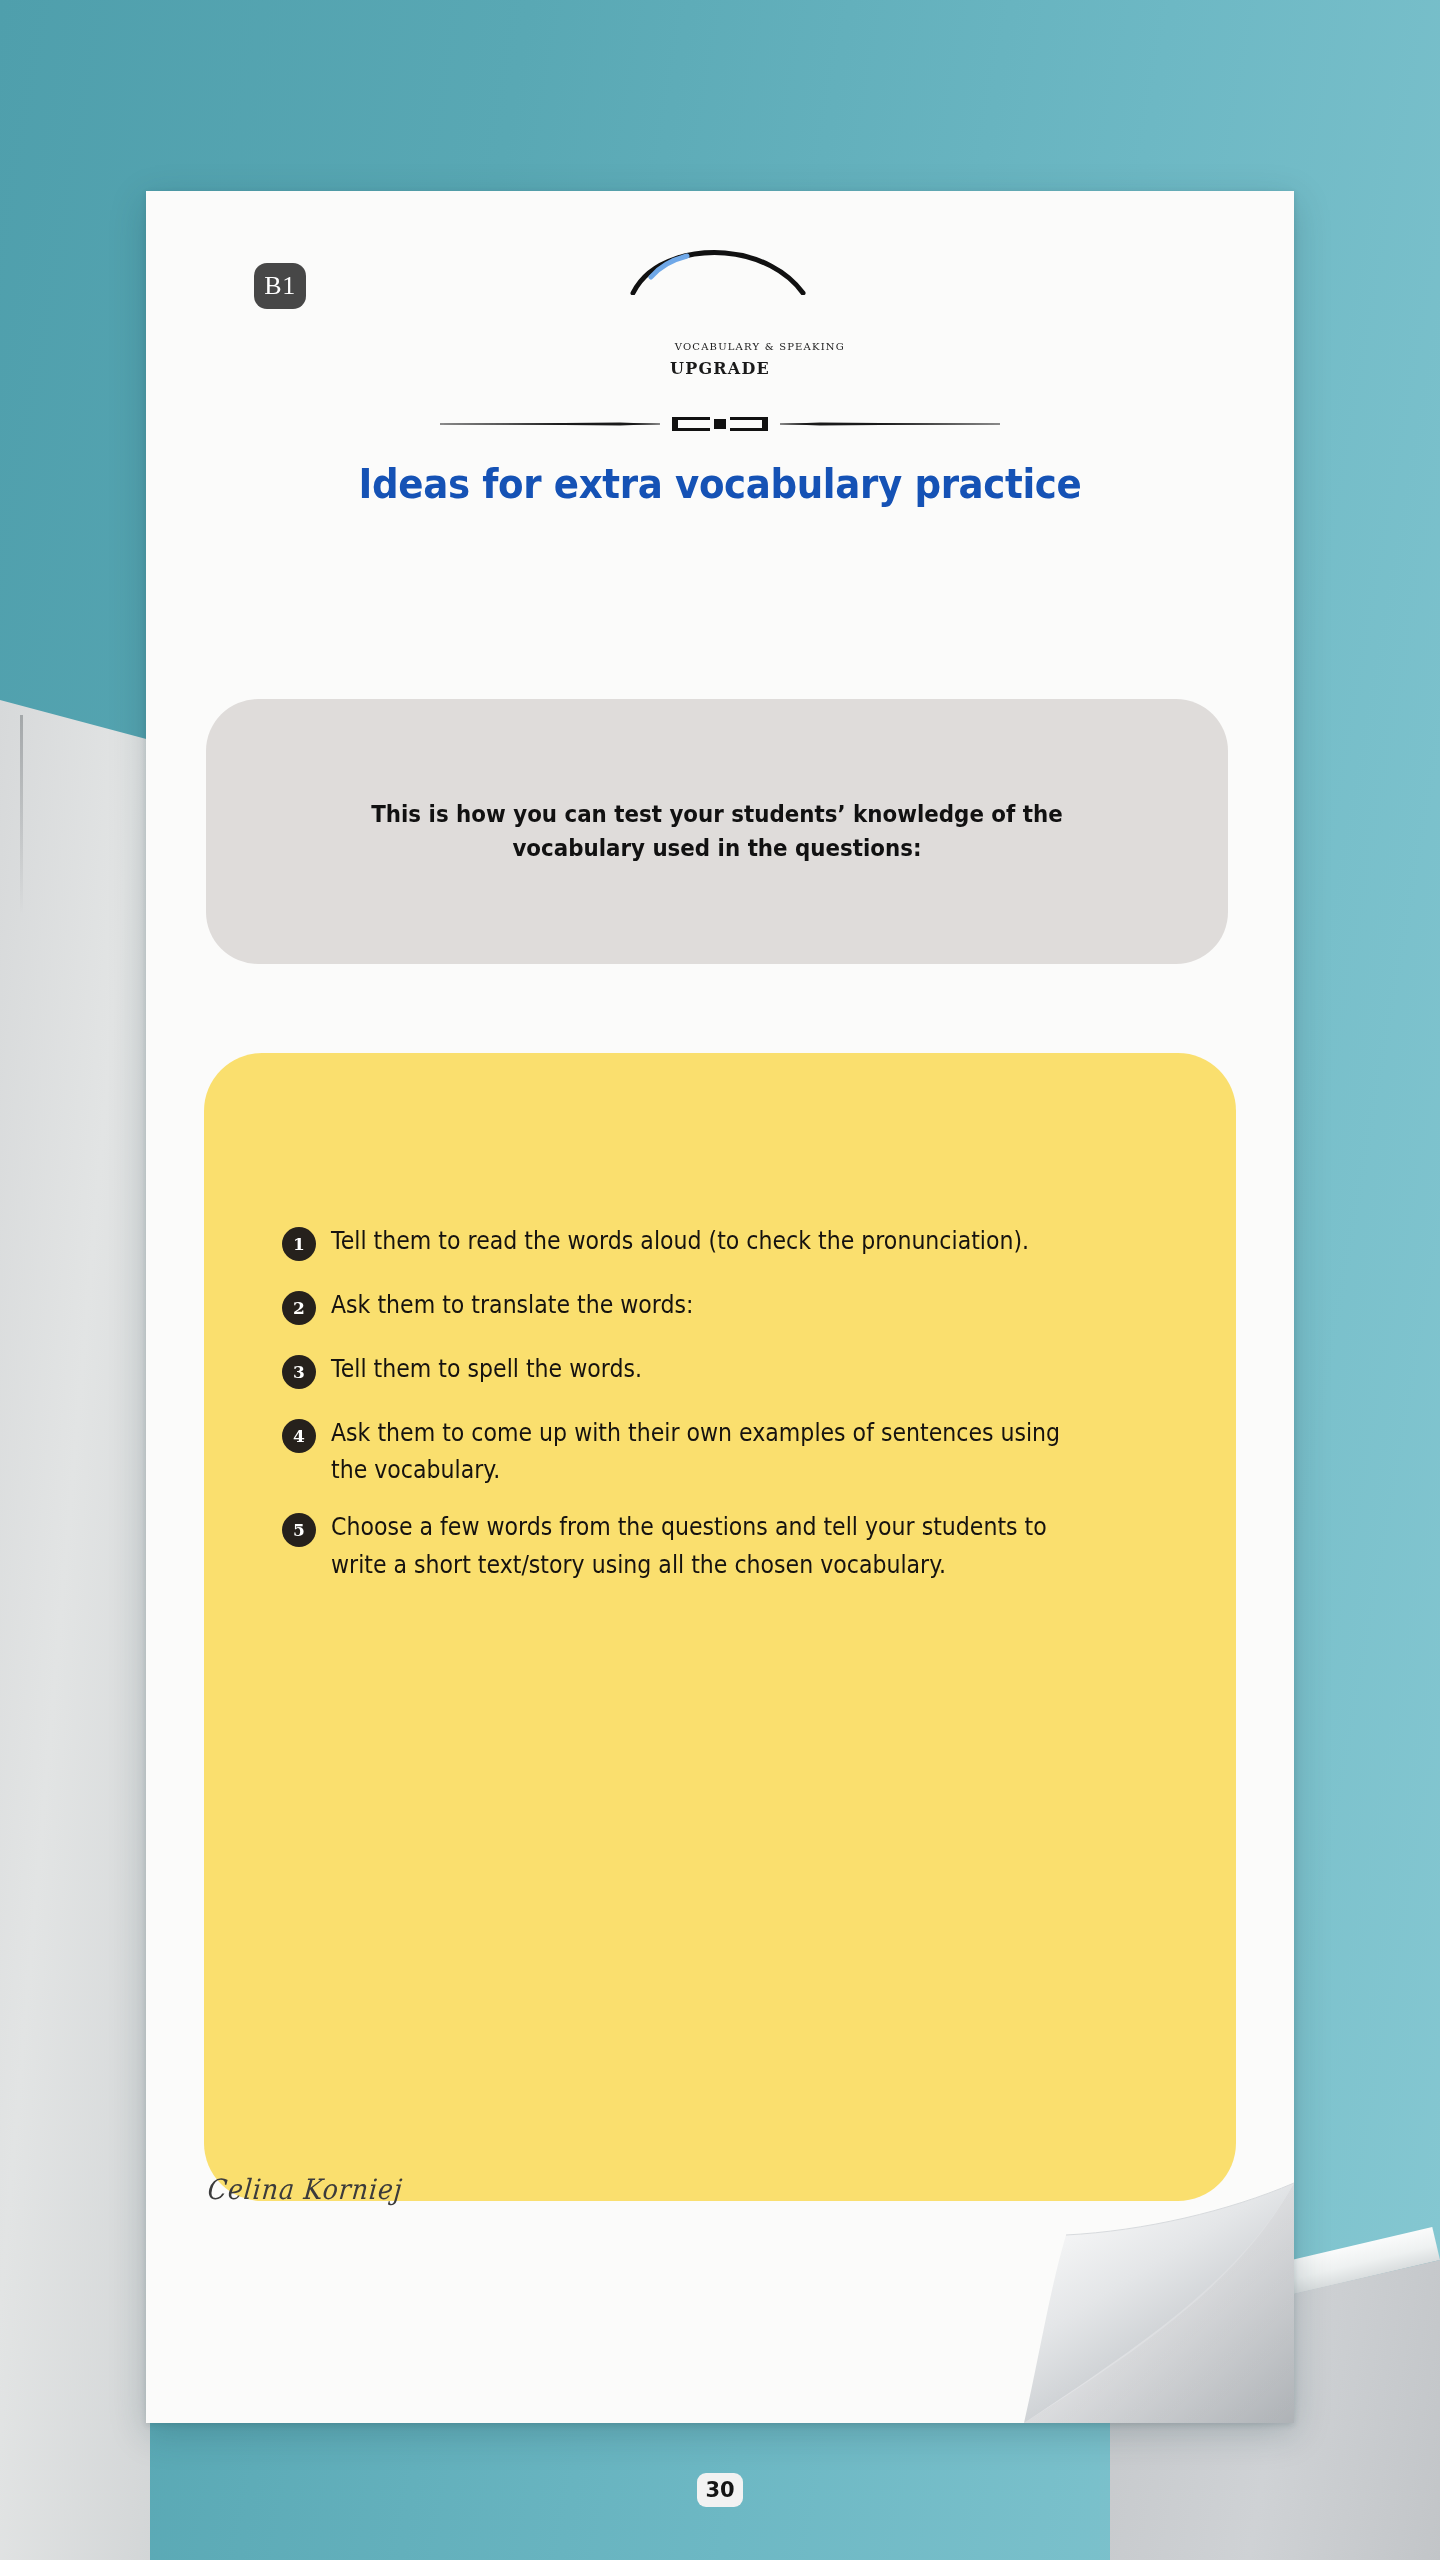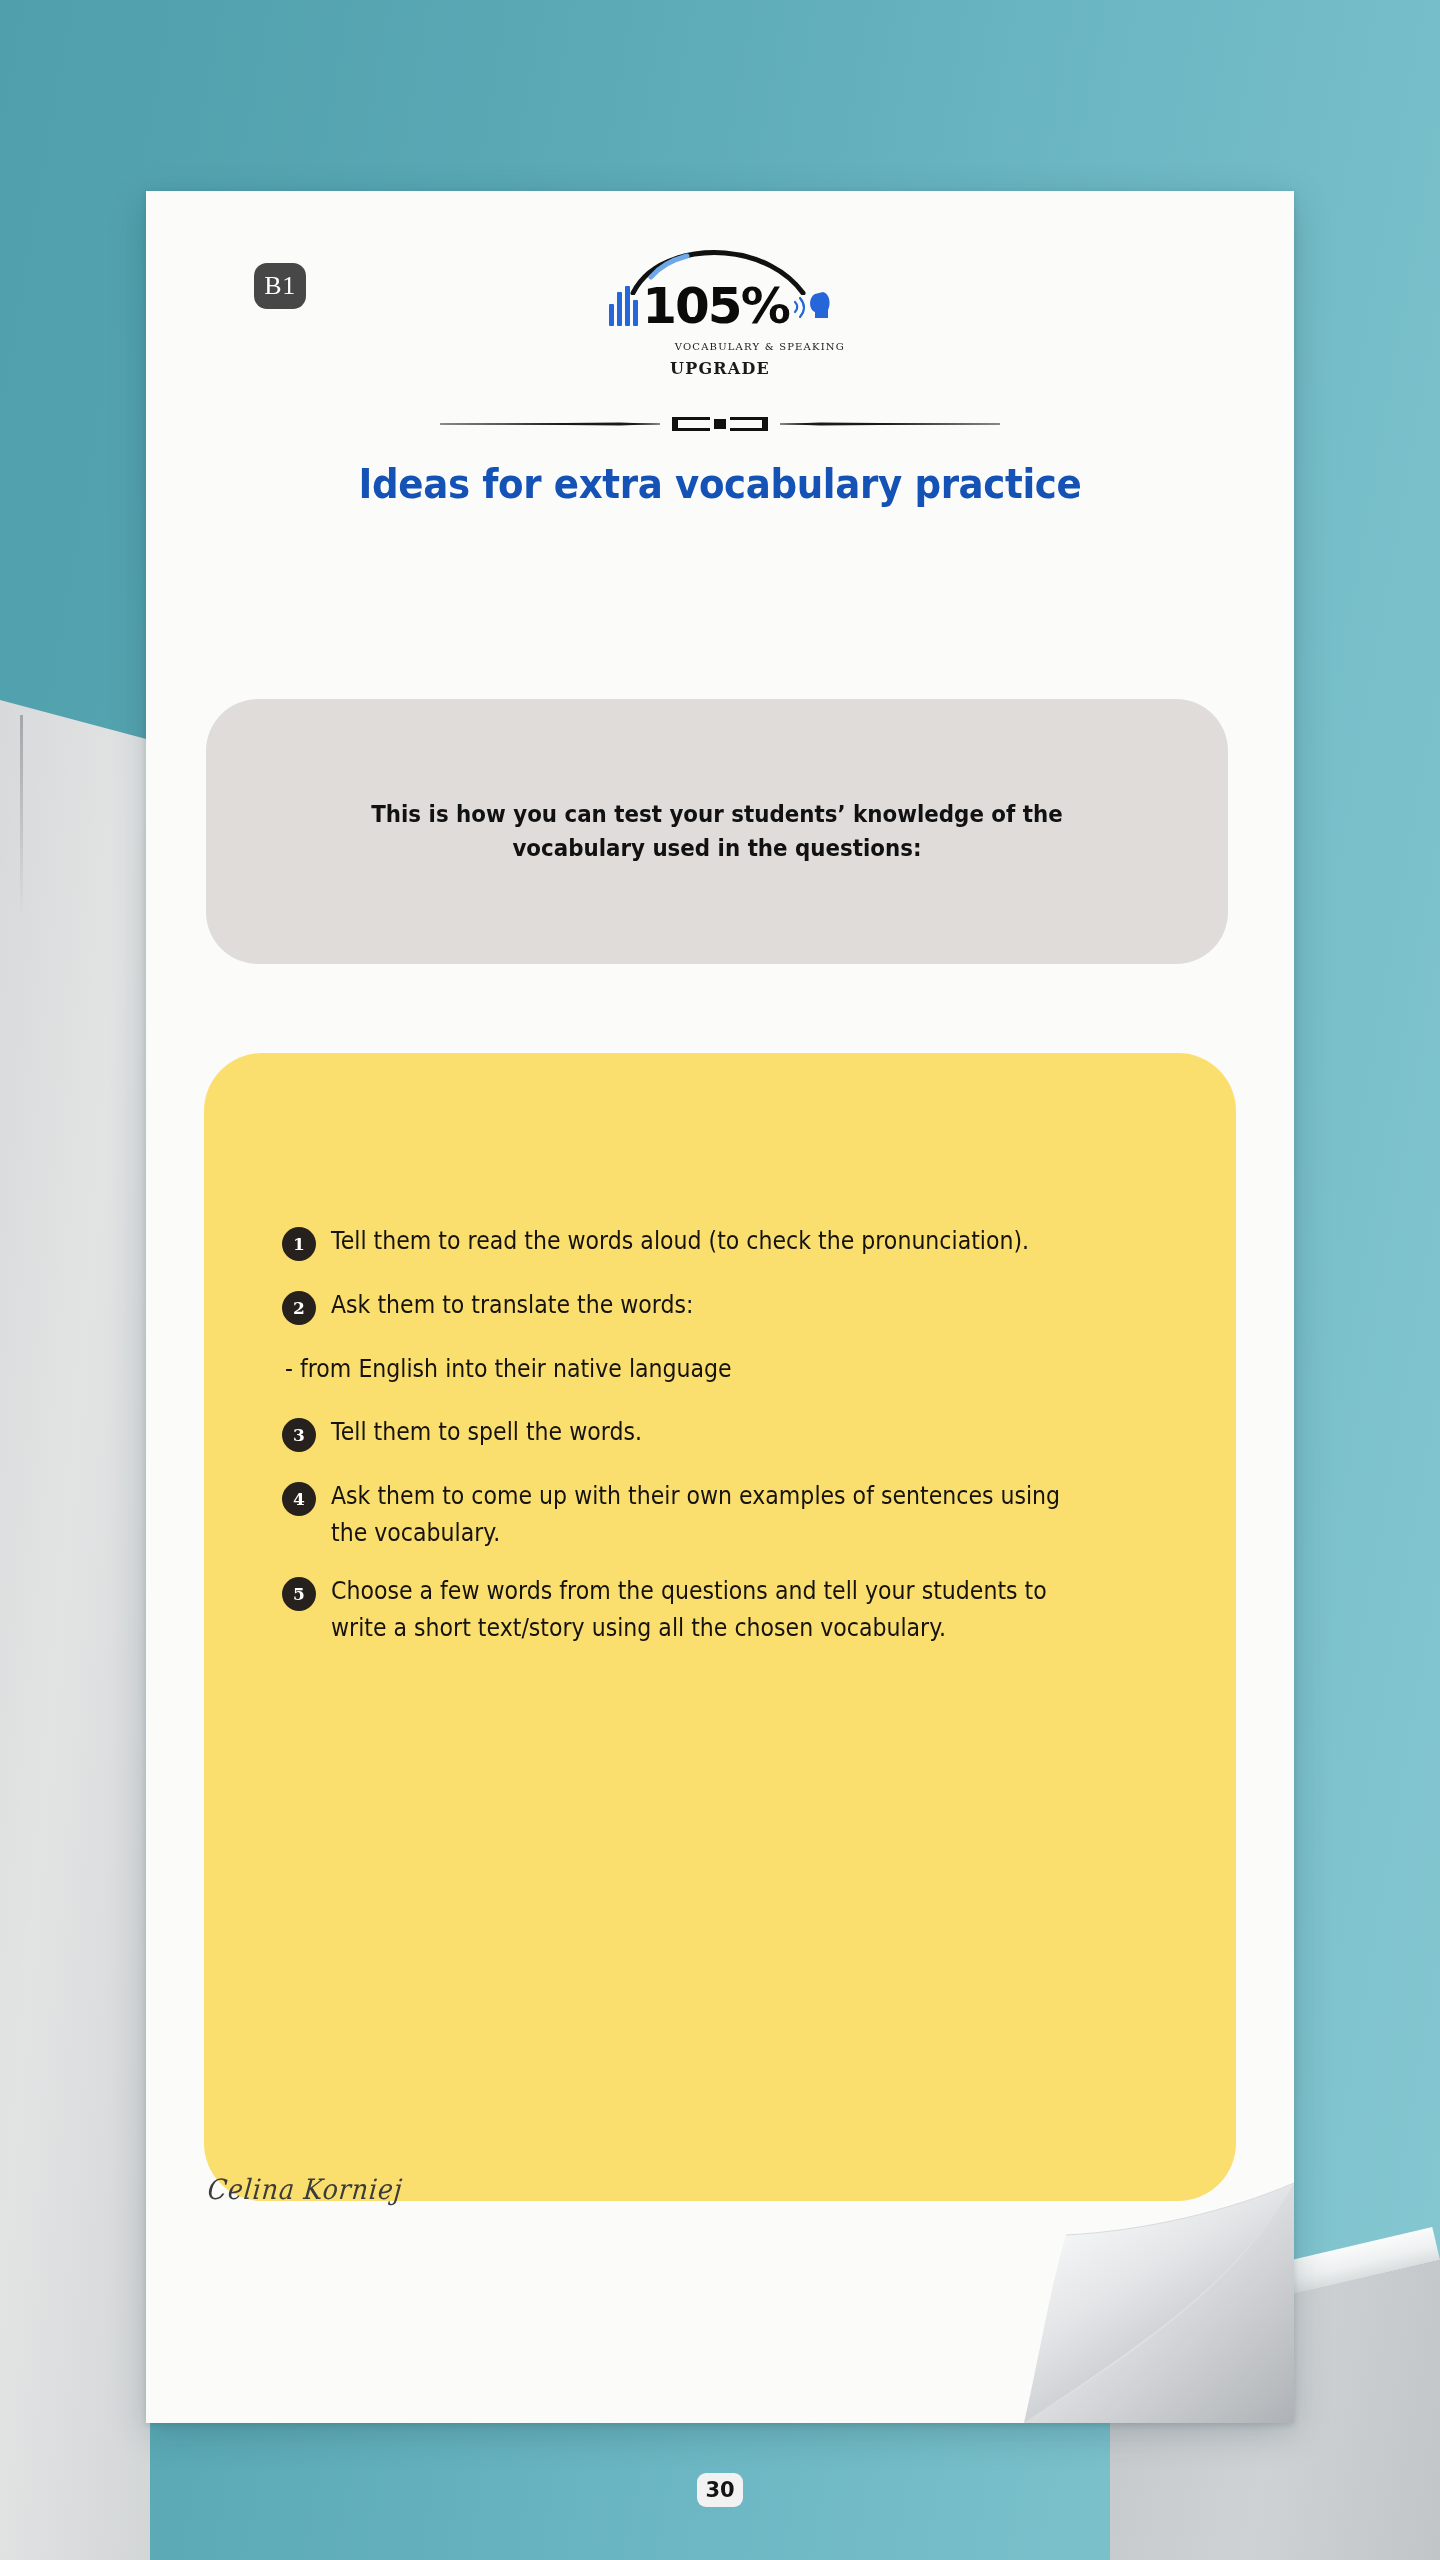--- a/index.html
+++ b/index.html
@@ -182,34 +182,20 @@
 
   <div class="level-badge">B1</div>
 
   <div class="logo">
     <div class="logo-inner">
       <svg class="logo-arc" viewBox="0 0 180 46">
         <path d="M4 44 C 22 8, 68 2, 96 4 C 130 7, 158 22, 174 44" fill="none" stroke="#111" stroke-width="5" stroke-linecap="round"></path>
         <path d="M22 28 C 32 16, 46 10, 58 7" fill="none" stroke="#6FA8E8" stroke-width="5" stroke-linecap="round"></path>
       </svg>
 
-      <div class="logo-main">
-        <span class="eq-bars">
-          <i></i>
-            <i></i>
-            <i></i>
-            <i></i>
-        </span>
-        <span class="logo-num">105%</span>
-        <svg class="logo-head" viewBox="0 0 38 36">
-          <path d="M2 14 C 5 17, 5 21, 2 24" fill="none" stroke="#2566D8" stroke-width="2.2" stroke-linecap="round"></path>
-          <path d="M7 10 C 12 16, 12 23, 7 29" fill="none" stroke="#2566D8" stroke-width="2.2" stroke-linecap="round"></path>
-          <path d="M30 4 C 37 6, 38 16, 35 22 L 35 30 L 22 30 L 22 24 C 16 22, 15 10, 22 6 Z" fill="#2566D8"></path>
-        </svg>
-      </div>
 
       <div class="logo-sub1">VOCABULARY  &amp;  SPEAKING</div>
       <div class="logo-sub2">UPGRADE</div>
     </div>
   </div>
 
   <div class="divider">
     <svg width="560" height="26" viewBox="0 0 560 26">
       <path d="M0 13 L 220 13" stroke="#1a1a1a" stroke-width="1.2"></path>
       <path d="M0 13 L 180 11.4 L 220 13 L 180 14.6 Z" fill="#1a1a1a"></path>
@@ -232,23 +218,20 @@
     <div class="row">
       <span class="num">1</span>
       <span class="row-text">Tell them to read the words aloud (to check the pronunciation).</span>
     </div>
 
     <div class="row">
       <span class="num">2</span>
       <span class="row-text">Ask them to translate the words:</span>
     </div>
 
-    <div class="row dash">
-      <span class="row-text">- from English into their native language</span>
-    </div>
 
 
     <div class="row">
       <span class="num">3</span>
       <span class="row-text">Tell them to spell the words.</span>
     </div>
 
     <div class="row tall">
       <span class="num">4</span>
       <span class="row-text">Ask them to come up with their own examples of sentences using the vocabulary.</span>

